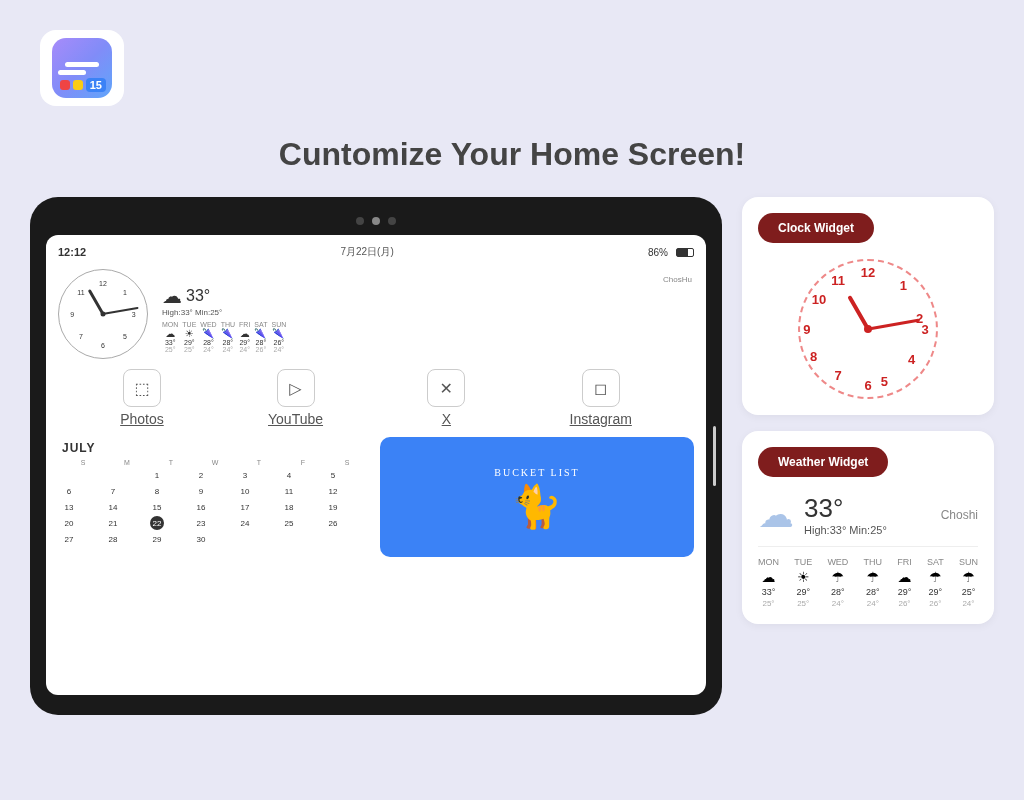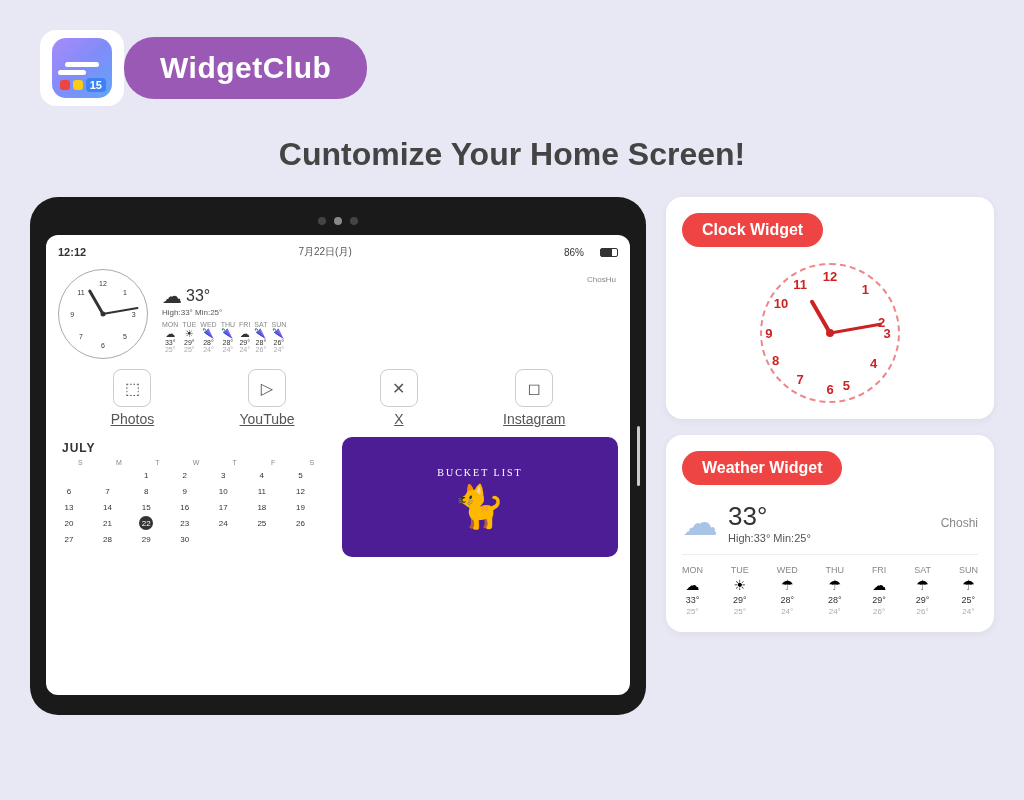--- a/index.html
+++ b/index.html
@@ -87,21 +87,21 @@
     
     .main-content {
       display: flex;
       padding: 0 30px;
       gap: 20px;
       align-items: flex-start;
     }
 
     
     .tablet-mockup {
-      width: 616px;
+      width: 692px;
       min-height: 500px;
       background: #1a1a1a;
       border-radius: 28px;
       padding: 20px 16px;
       position: relative;
       flex-shrink: 0;
     }
     .tablet-camera {
       display: flex;
       justify-content: center;
@@ -122,21 +122,21 @@
     .screen-topbar {
       display: flex;
       justify-content: space-between;
       align-items: center;
       margin-bottom: 10px;
       font-size: 10px;
       color: #333;
     }
     .screen-time { font-size: 11px; font-weight: 600; }
     .screen-date-small { font-size: 10px; color: #555; }
-    .screen-battery { font-size: 10px; color: #333; display: flex; align-items: center; gap: 16px; }
+    .screen-battery { font-size: 10px; color: #333; display: flex; align-items: center; gap: 8px; }
     .bat-icon { width: 18px; height: 9px; border: 1px solid #333; border-radius: 2px; position: relative; }
     .bat-fill { width: 70%; height: 100%; background: #333; }
     .cn {
       position: absolute;
       font-size: 7px;
       color: #333;
       transform: translate(-50%, -50%);
     }
     
     .widget-date {
@@ -200,21 +200,21 @@
       padding: 4px;
     }
     .cal-month { font-size: 12px; font-weight: 600; color: #333; margin-bottom: 4px; text-transform: uppercase; letter-spacing: 1px;}
     .cal-grid { display: grid; grid-template-columns: repeat(7, 1fr); gap: 2px; text-align: center; }
     .cal-header { font-size: 7px; color: #888; }
     .cal-day { font-size: 8px; color: #333; padding: 1px; border-radius: 50%; width: 14px; height: 14px; display: flex; align-items: center; justify-content: center; }
     .cal-day.today { background: #333; color: white; border-radius: 50%; }
     .cal-day.empty { color: transparent; }
 
     .bucket-widget {
-      background: #4c1d95;
+      background: #3b82f6;
       border-radius: 10px;
       display: flex;
       flex-direction: column;
       align-items: center;
       justify-content: center;
       min-height: 120px;
       color: white;
     }
     .bucket-title { font-size: 10px; letter-spacing: 2px; margin-bottom: 8px; text-transform: uppercase; font-family: serif; }
 
@@ -227,25 +227,25 @@
     }
 
     
     .widget-card {
       background: white;
       border-radius: 16px;
       padding: 16px;
       box-shadow: 0 2px 8px rgba(0,0,0,0.05);
     }
     .widget-card-title {
-      background: #ef4444;
+      background: #7f1d1d;
       color: white;
       padding: 8px 20px;
       border-radius: 20px;
-      font-size: 16px;
+      font-size: 12px;
       font-weight: 700;
       display: inline-block;
       margin-bottom: 16px;
     }
 
     
     .analog-clock {
       width: 140px;
       height: 140px;
       border-radius: 50%;
@@ -354,23 +354,20 @@
     <div class="logo-icon">
       <div class="bar1"></div>
       <div class="bar2"></div>
       <div class="logo-dots">
         <div class="dot-r"></div>
         <div class="dot-y"></div>
         <div class="dot-g"></div>
       </div>
       <div class="logo-num">15</div>
     </div>
-  </div>
-  <div class="brand-pill">
-    <span class="brand-name">WidgetClub</span>
   </div>
 </div>
 
 <div class="tagline">Cuntomize Your Home Screen!</div>
 
 <div class="main-content">
 
   <div class="tablet-mockup">
     <div class="tablet-camera">
       <div class="cam-dot"></div>

